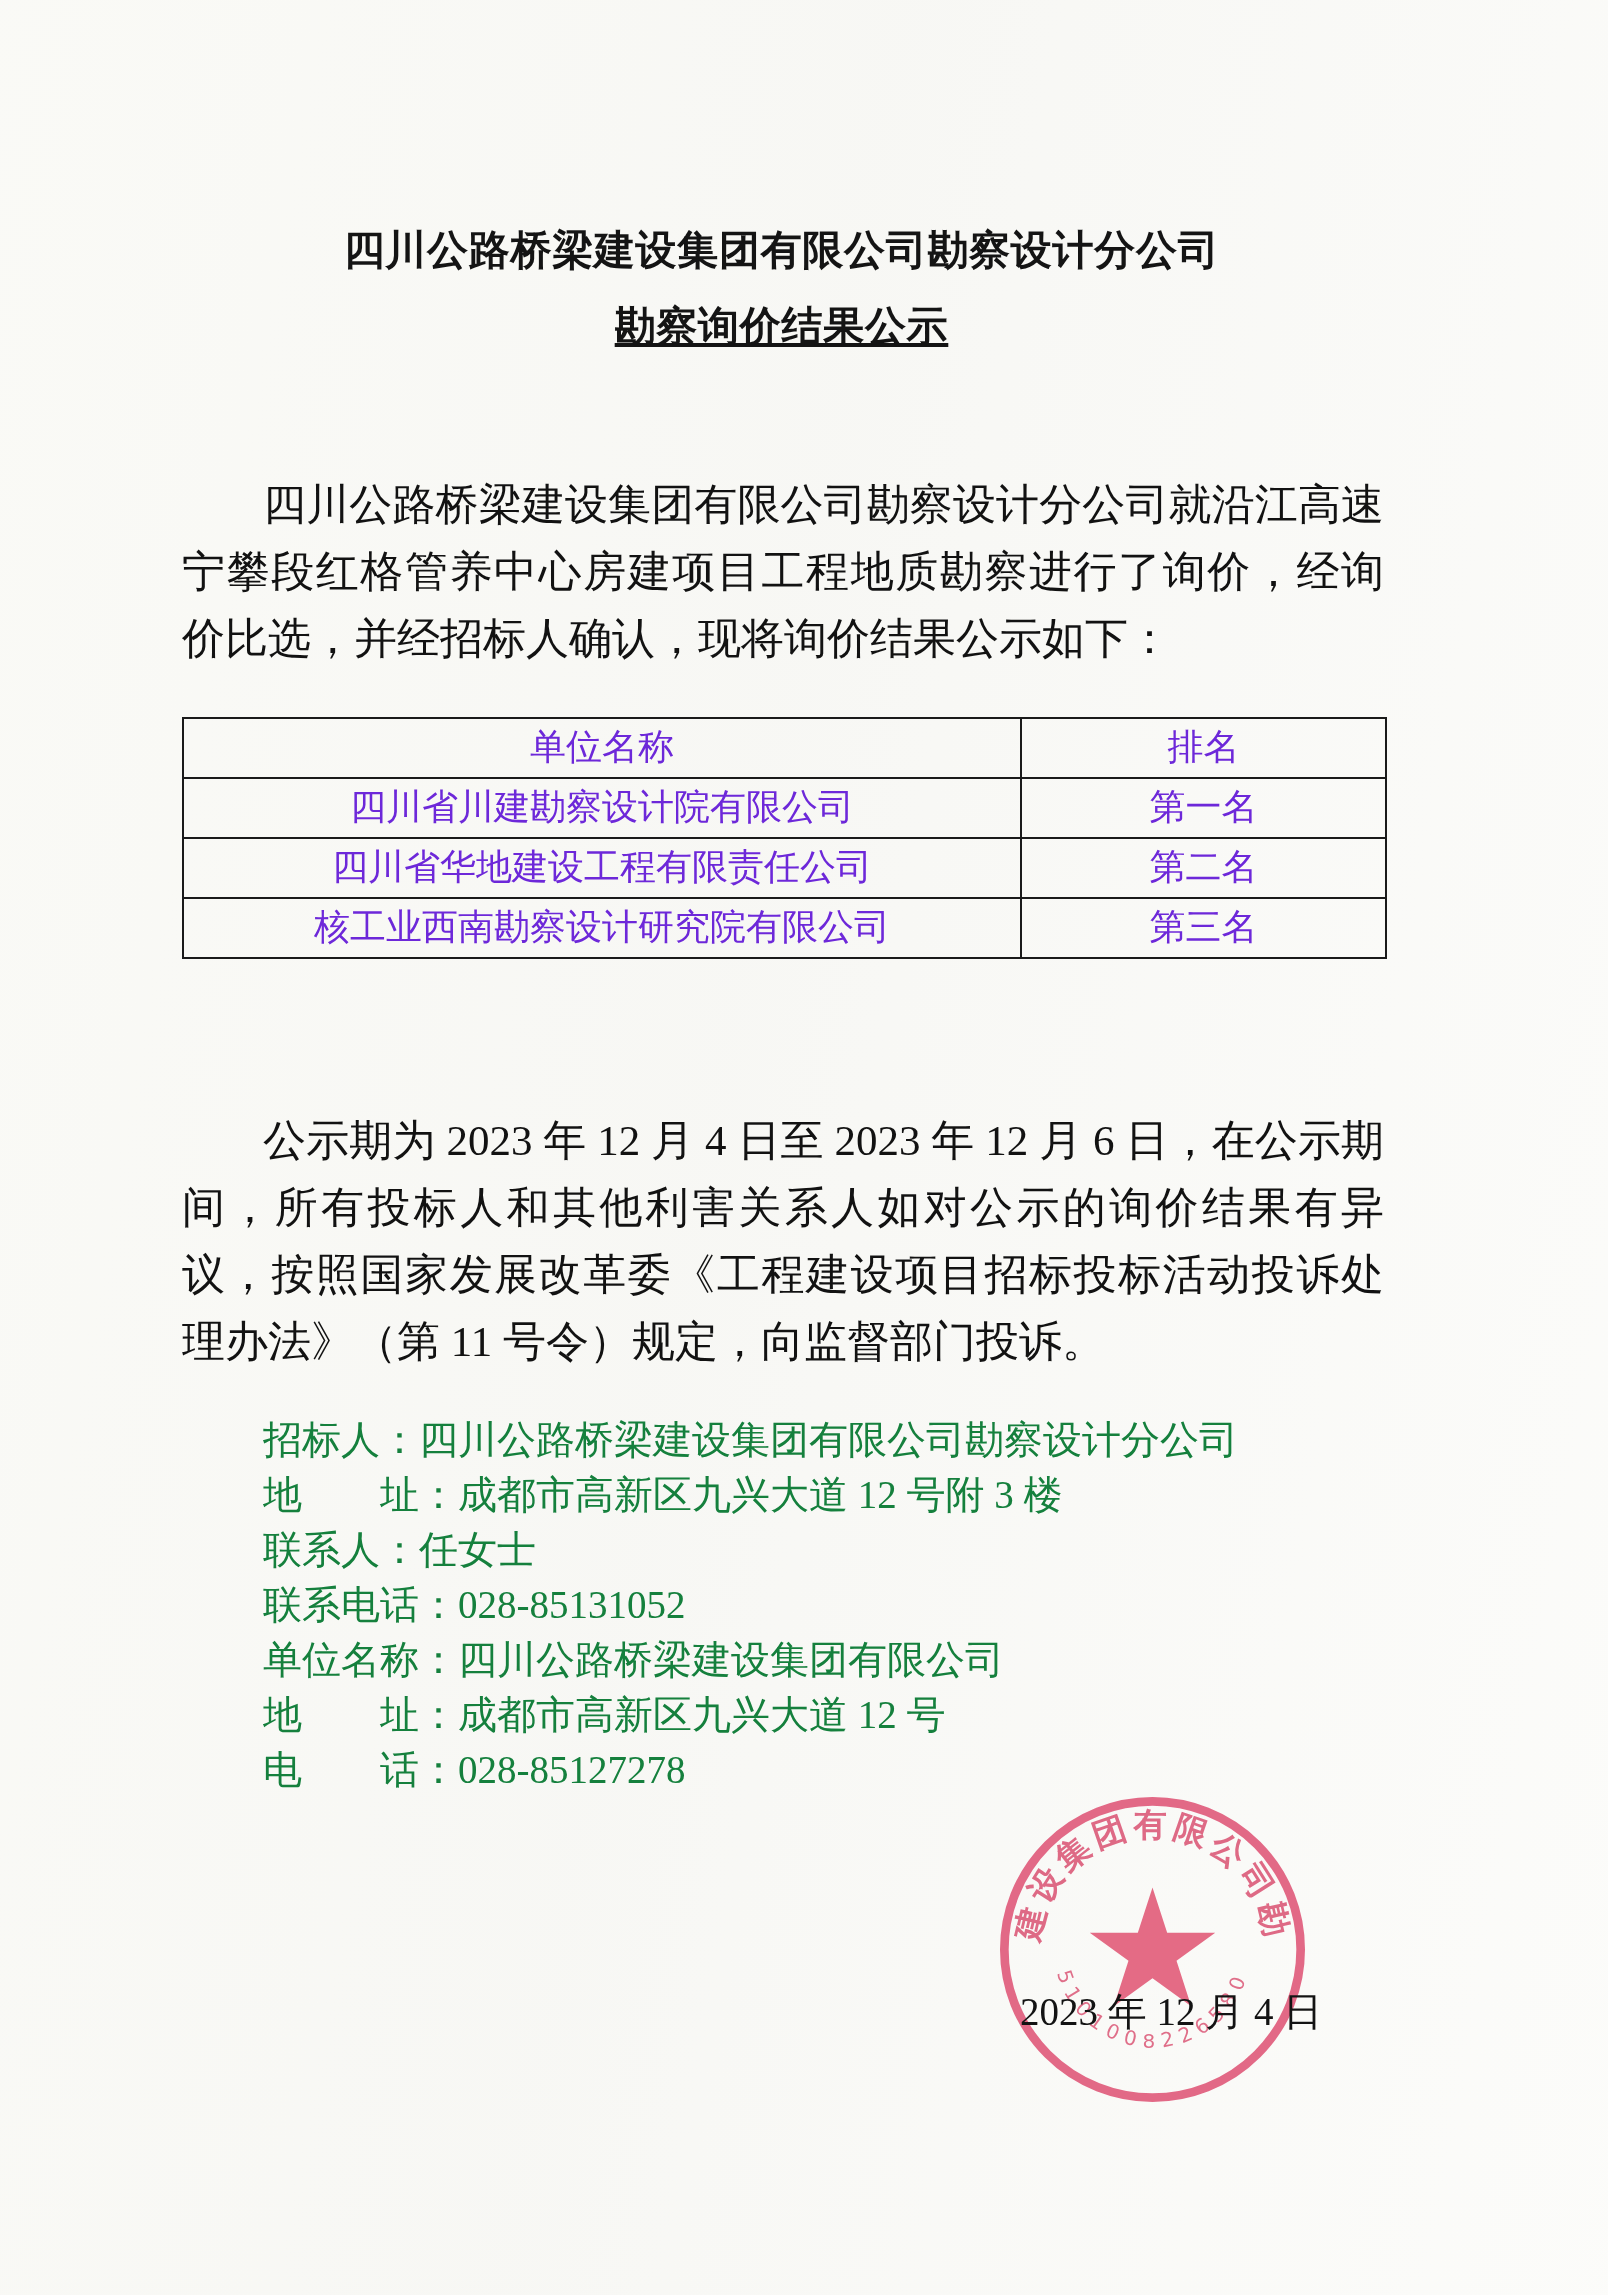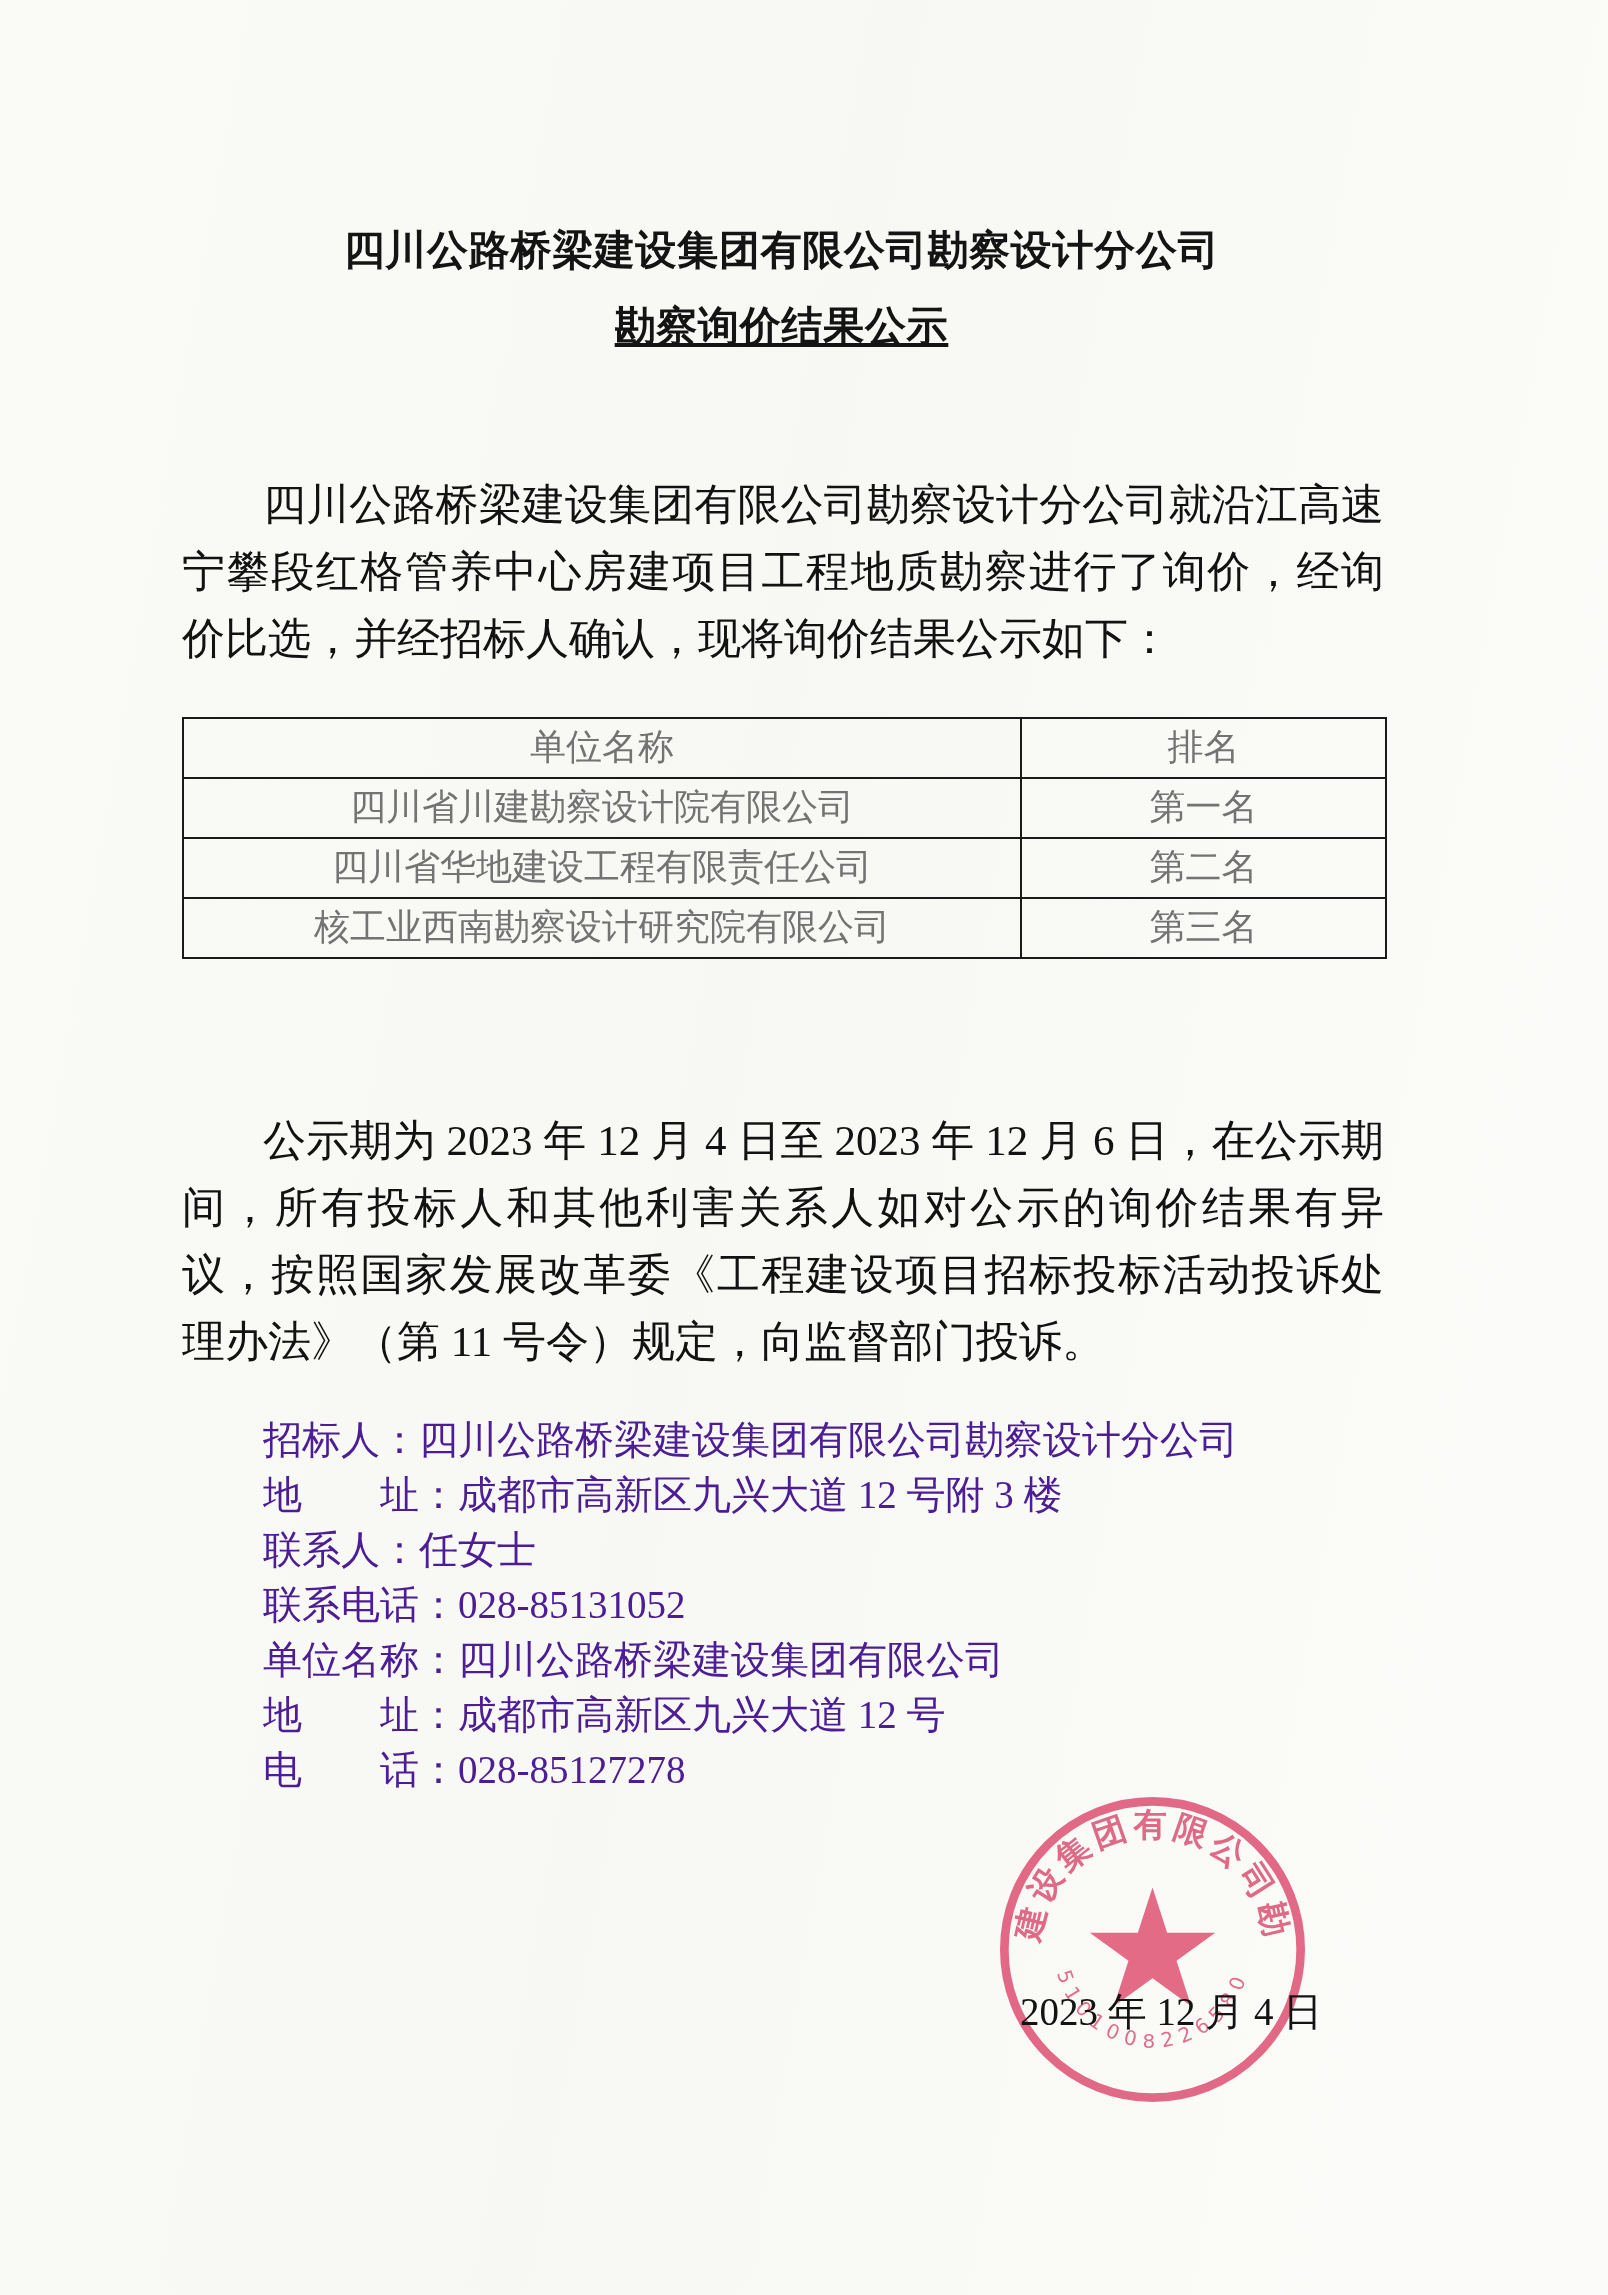--- a/index.html
+++ b/index.html
@@ -85,40 +85,40 @@
     left: 182px;
     top: 659px;
     width: 1199px;
     border-collapse: collapse;
     table-layout: fixed;
   }
   .result-table td {
     border: 2px solid #1a1a1a;
     height: 58px;
     font-size: 36px;
-    color: #737373;
+    color: #6d28d9;
     text-align: center;
     vertical-align: middle;
     padding: 0;
     line-height: 1.1;
   }
   .result-table td.col-name { width: 836px; }
   .result-table td.col-rank { width: 363px; }
 
   
   .contact-block {
     position: absolute;
     left: 182px;
     top: 1354px;
     width: 1202px;
   }
   .contact-line {
     font-size: 39px;
     line-height: 55px;
-    color: #4c1d95;
+    color: #15803d;
     white-space: nowrap;
     padding-left: 81px;
   }
   .lbl-wide {
     display: inline-block;
     letter-spacing: 0;
   }
 
   
   .date-line {

